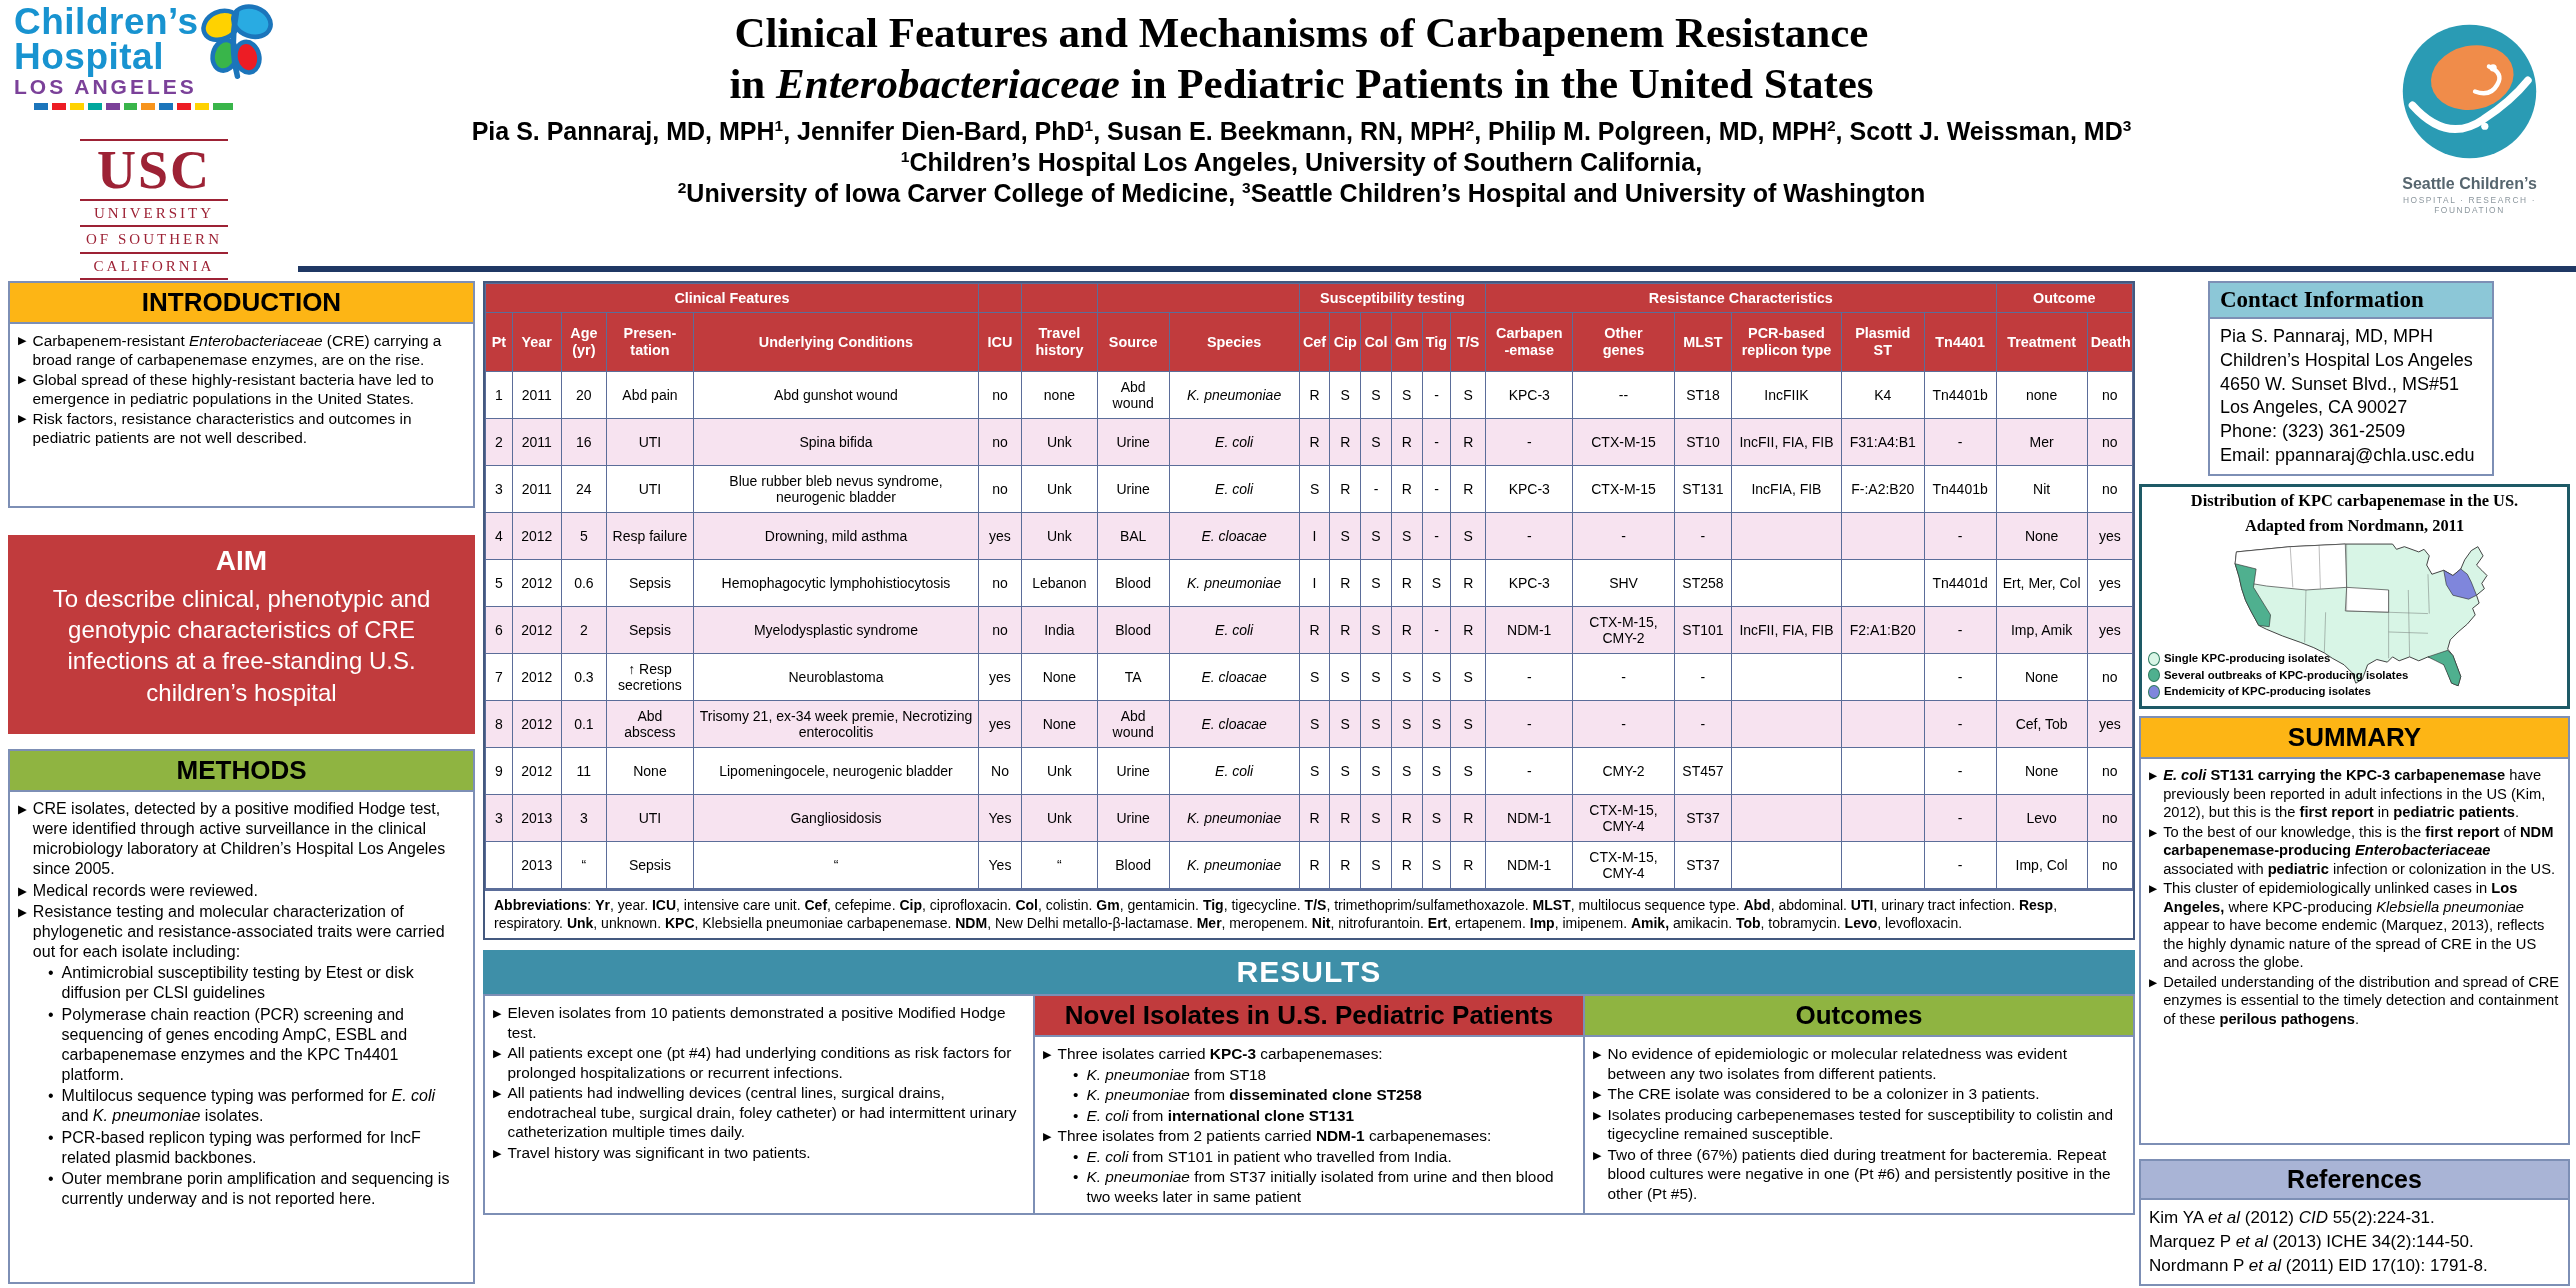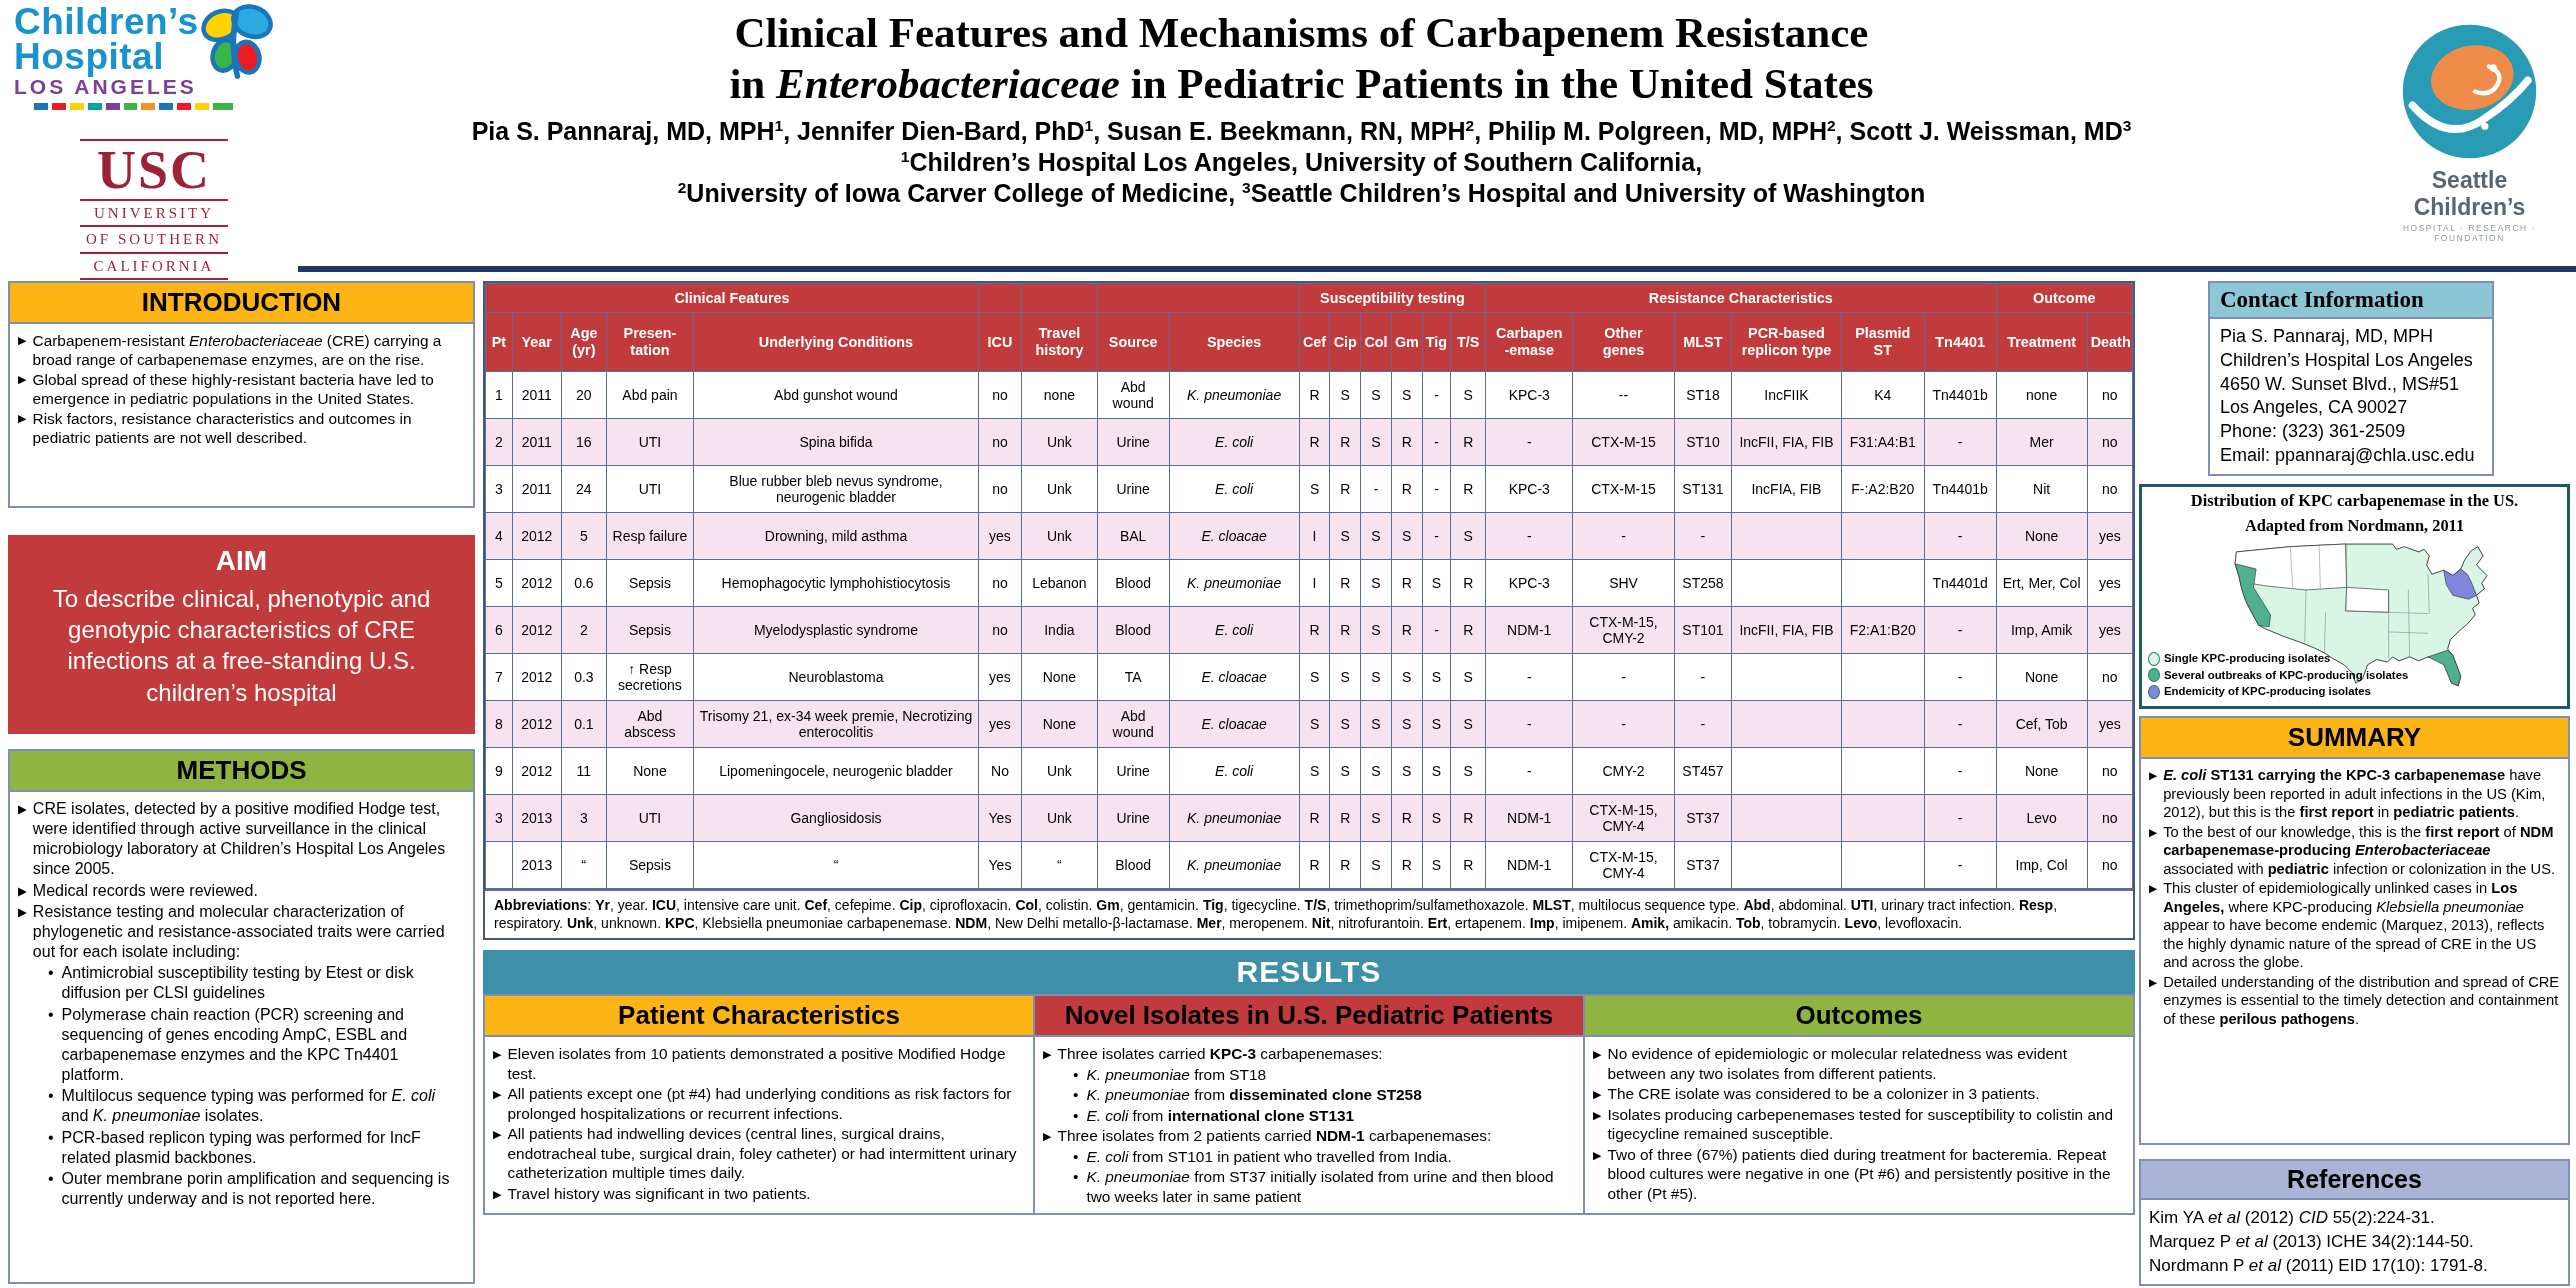--- a/index.html
+++ b/index.html
@@ -21,21 +21,21 @@
   .chla-stripe{margin-top:6px;margin-left:20px;width:199px;height:7px;
     background:linear-gradient(90deg,#1B75BB 0 7%,#fff 7% 9%,#ED1C24 9% 16%,#fff 16% 18%,#FFD200 18% 25%,#fff 25% 27%,#00A79D 27% 34%,#fff 34% 36%,#7B4199 36% 43%,#fff 43% 45%,#39B54A 45% 52%,#fff 52% 54%,#F7941D 54% 61%,#fff 61% 63%,#1B75BB 63% 70%,#fff 70% 72%,#ED1C24 72% 79%,#fff 79% 81%,#FFD200 81% 88%,#fff 88% 90%,#39B54A 90% 100%);}
   
   .usc{position:absolute;left:72px;top:137px;width:164px;text-align:center;color:#9D2235;
        font-family:"Liberation Serif", serif;}
   .usc hr{border:none;border-top:2px solid #9D2235;margin:2px 8px;}
   .usc-acr{font-size:54px;font-weight:bold;line-height:1;letter-spacing:2px;}
   .usc-small{font-size:15px;letter-spacing:3px;line-height:1.35;}
   
   .seattle{position:absolute;left:2375px;top:22px;width:189px;text-align:center;}
-  .seattle-name{margin-top:2px;font-size:23px;font-weight:bold;color:#57666F;}
+  .seattle-name{margin-top:10px;font-size:16px;font-weight:bold;color:#57666F;}
   .seattle-tag{font-size:8.4px;letter-spacing:1.6px;color:#8C979E;margin-top:2px;}
   
   .box{position:absolute;border:2px solid #7D8FB5;background:#fff;box-sizing:border-box;}
   .box-hdr{text-align:center;font-weight:bold;font-size:26px;padding:4px 0;border-bottom:2px solid #7D8FB5;}
   .hdr-gold{background:#FDB515;}
   .hdr-green{background:#8FB441;}
   .hdr-red{background:#C13B3D;}
   .hdr-contact{background:#8CC7D7;font-family:"Liberation Serif", serif;font-size:23px;text-align:left;padding-left:10px;}
   .hdr-ref{background:#A9B4D6;font-size:25px;}
   .box-body{padding:6px 8px;}
@@ -555,21 +555,20 @@
             </tr>
           </tbody>
         </table>
       <div class="abbrev"><b>Abbreviations</b>: <b>Yr</b>, year. <b>ICU</b>, intensive care unit. <b>Cef</b>, cefepime. <b>Cip</b>, ciprofloxacin. <b>Col</b>, colistin. <b>Gm</b>, gentamicin. <b>Tig</b>, tigecycline. <b>T/S</b>, trimethoprim/sulfamethoxazole. <b>MLST</b>, multilocus sequence type. <b>Abd</b>, abdominal. <b>UTI</b>, urinary tract infection. <b>Resp</b>, respiratory. <b>Unk</b>, unknown. <b>KPC</b>, Klebsiella pneumoniae carbapenemase. <b>NDM</b>, New Delhi metallo-β-lactamase. <b>Mer</b>, meropenem. <b>Nit</b>, nitrofurantoin. <b>Ert</b>, ertapenem. <b>Imp</b>, imipenem. <b>Amik,</b> amikacin. <b>Tob</b>, tobramycin. <b>Levo</b>, levofloxacin.</div>
     </div>
 
     <div class="results-banner">RESULTS</div>
 
     <div class="results-row">
       <div class="rbox">
-        <div class="box-hdr hdr-gold">Patient Characteristics</div>
         <div class="box-body">
             <div class="bullet">
               <span class="bm">▶</span>
               <span class="bt">Eleven isolates from 10 patients demonstrated a positive Modified Hodge test.</span>
             </div>
             <div class="bullet">
               <span class="bm">▶</span>
               <span class="bt">All patients except one (pt #4) had underlying conditions as risk factors for prolonged hospitalizations or recurrent infections.</span>
             </div>
             <div class="bullet">

